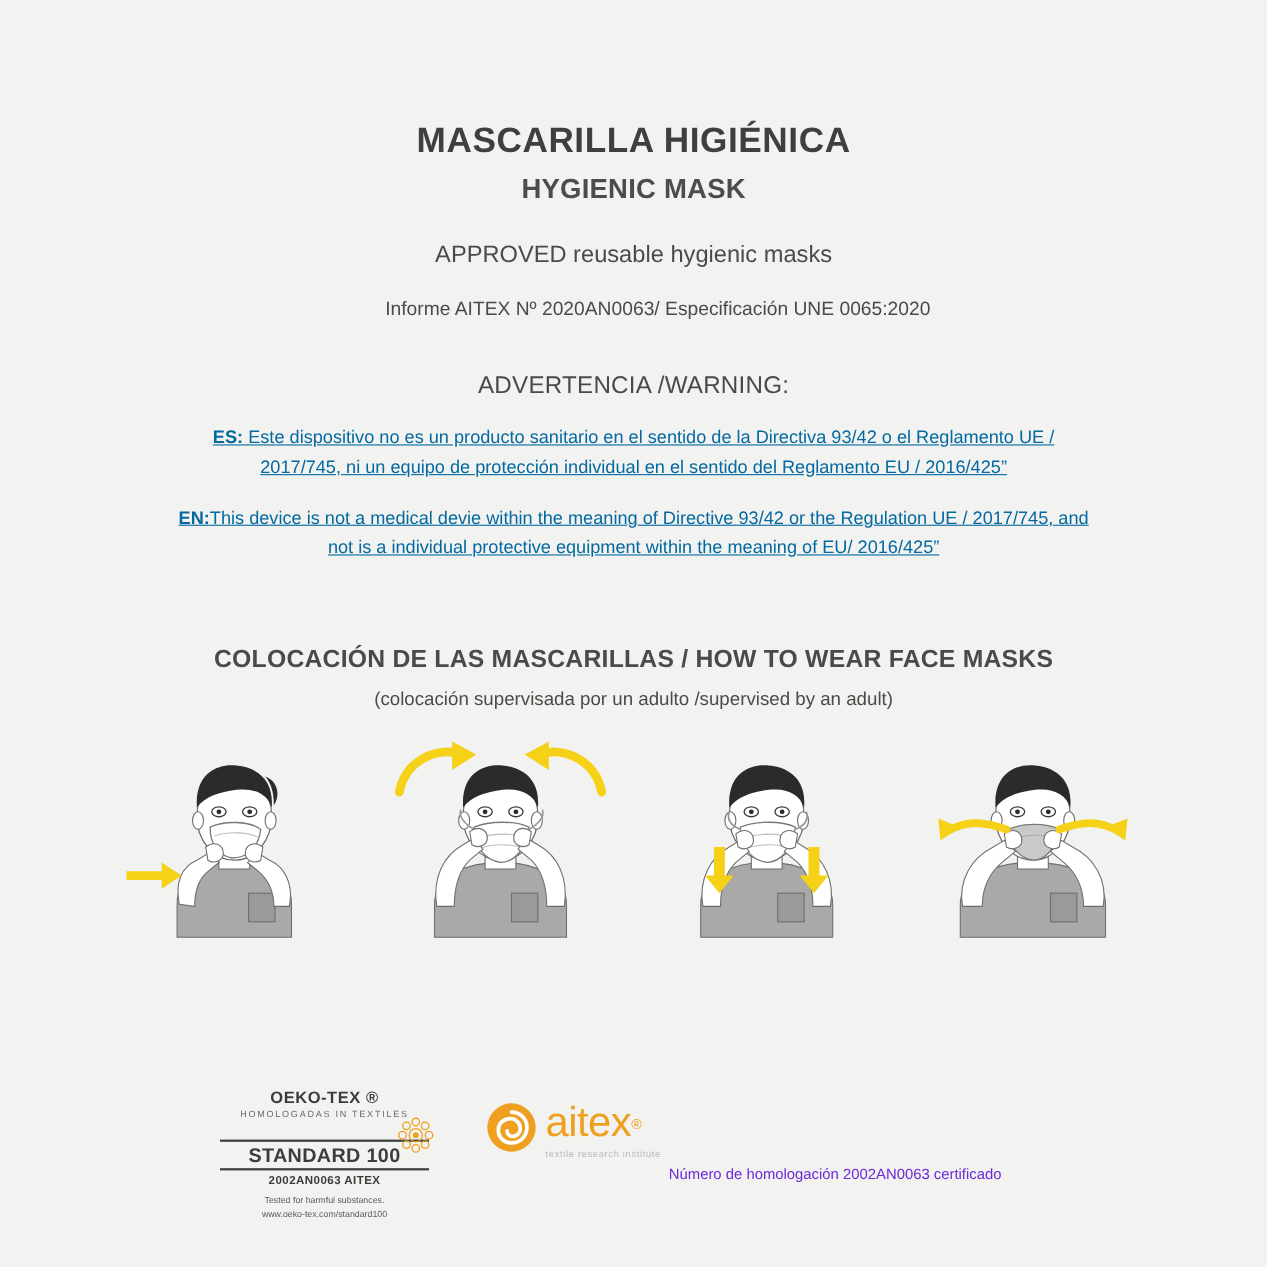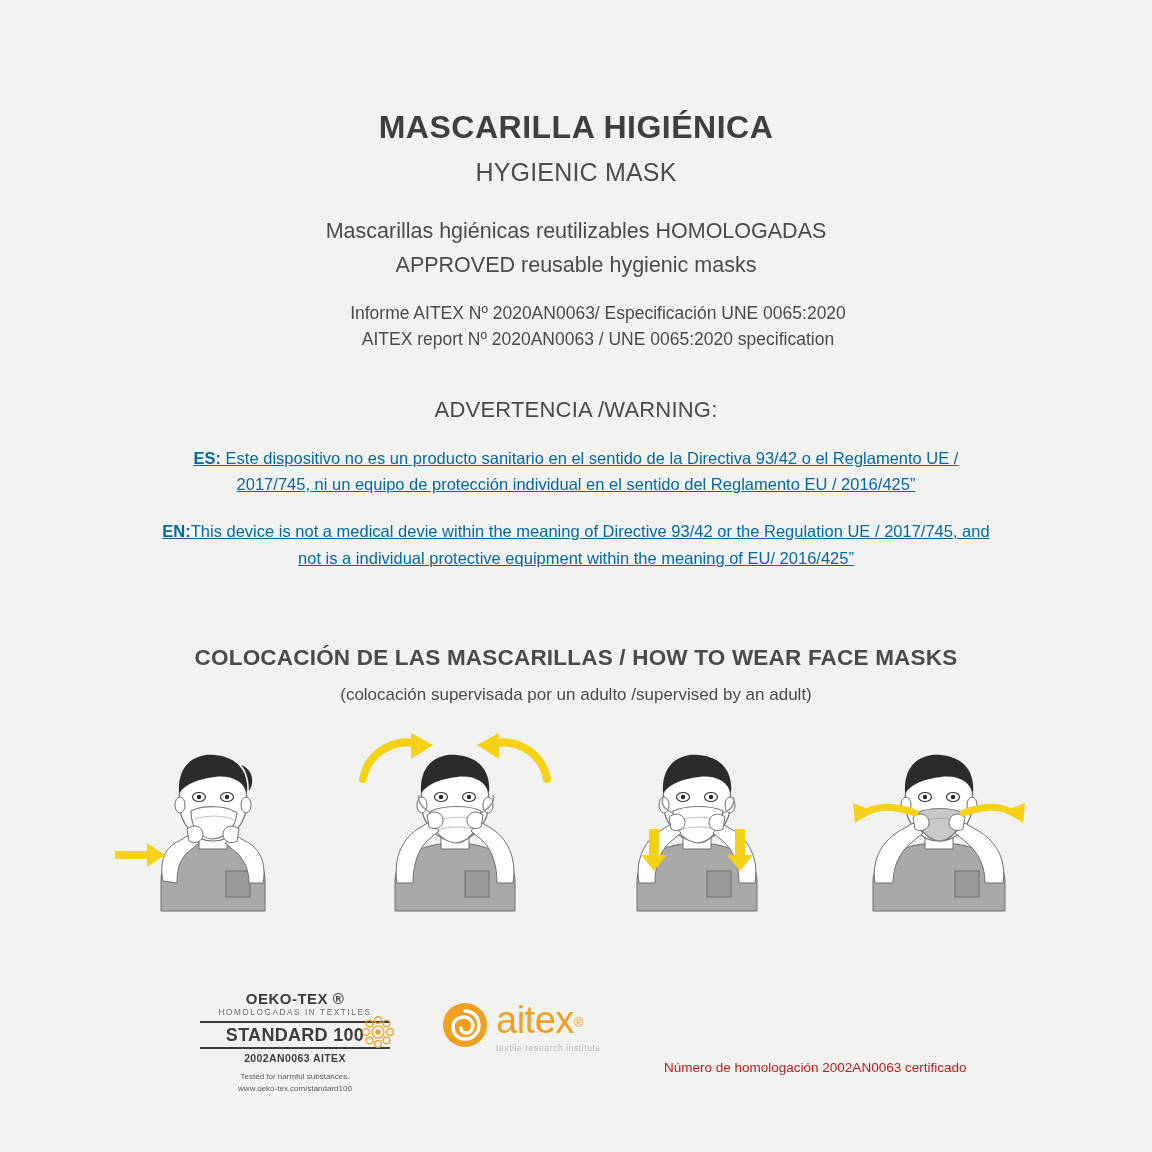--- a/index.html
+++ b/index.html
@@ -29,21 +29,21 @@
   }
   .title-main {
     font-size: 32px;
     font-weight: bold;
     letter-spacing: 0.5px;
     color: #3f3f3d;
     line-height: 1.2;
   }
   .title-sub {
     font-size: 25px;
-    font-weight: normal;
+    font-weight: bold;
     color: #4c4c4a;
     margin-top: 12px;
     letter-spacing: 0.2px;
   }
   .lead {
     margin-top: 28px;
     font-size: 21.5px;
     line-height: 1.55;
     color: #4a4a48;
   }
@@ -129,21 +129,21 @@
     font-weight: bold;
     letter-spacing: 0.5px;
   }
   .oeko-row2 {
     font-size: 8.2px;
     letter-spacing: 1.6px;
     margin-top: 1px;
     color: #6a6a68;
   }
   .oeko-bar {
-    margin-top: 4px;
+    margin-top: 19px;
     border-top: 2px solid #3c3c3a;
     border-bottom: 2px solid #3c3c3a;
     padding: 2px 0 1px 0;
   }
   .oeko-row3 {
     font-size: 18px;
     font-weight: bold;
     color: #3c3c3a;
     letter-spacing: 0.3px;
   }
@@ -184,43 +184,41 @@
     color: #efa020;
   }
   .aitex-tag {
     font-size: 8.5px;
     color: #b9b9b7;
     letter-spacing: 0.6px;
     margin-top: 4px;
   }
   .homolog {
     position: absolute;
-    left: 664px;
+    left: 608px;
     top: 70px;
     font-size: 13.5px;
-    color: #b91c1c;
+    color: #6d28d9;
   }
 </style>
 </head>
 <body>
 
 <div class="page">
 
   <div class="header">
     <div class="title-main">MASCARILLA HIGIÉNICA</div>
     <div class="title-sub">HYGIENIC MASK</div>
 
     <div class="lead">
-      <span class="l1">Mascarillas hgiénicas reutilizables HOMOLOGADAS</span>
       <span class="l2">APPROVED reusable hygienic masks</span>
     </div>
 
     <div class="report">
       <span>Informe AITEX Nº 2020AN0063/ Especificación UNE 0065:2020</span>
-      <span>AITEX report Nº 2020AN0063 / UNE 0065:2020 specification</span>
     </div>
   </div>
 
   <div class="warning-title">ADVERTENCIA /WARNING:</div>
 
   <div class="warn-block">
     <b>ES:</b><span> Este dispositivo no es un producto sanitario en el sentido de la Directiva 93/42 o el Reglamento UE / 2017/745, ni un equipo de protección individual en el sentido del Reglamento EU / 2016/425”</span>
   </div>
 
   <div class="warn-block second">

